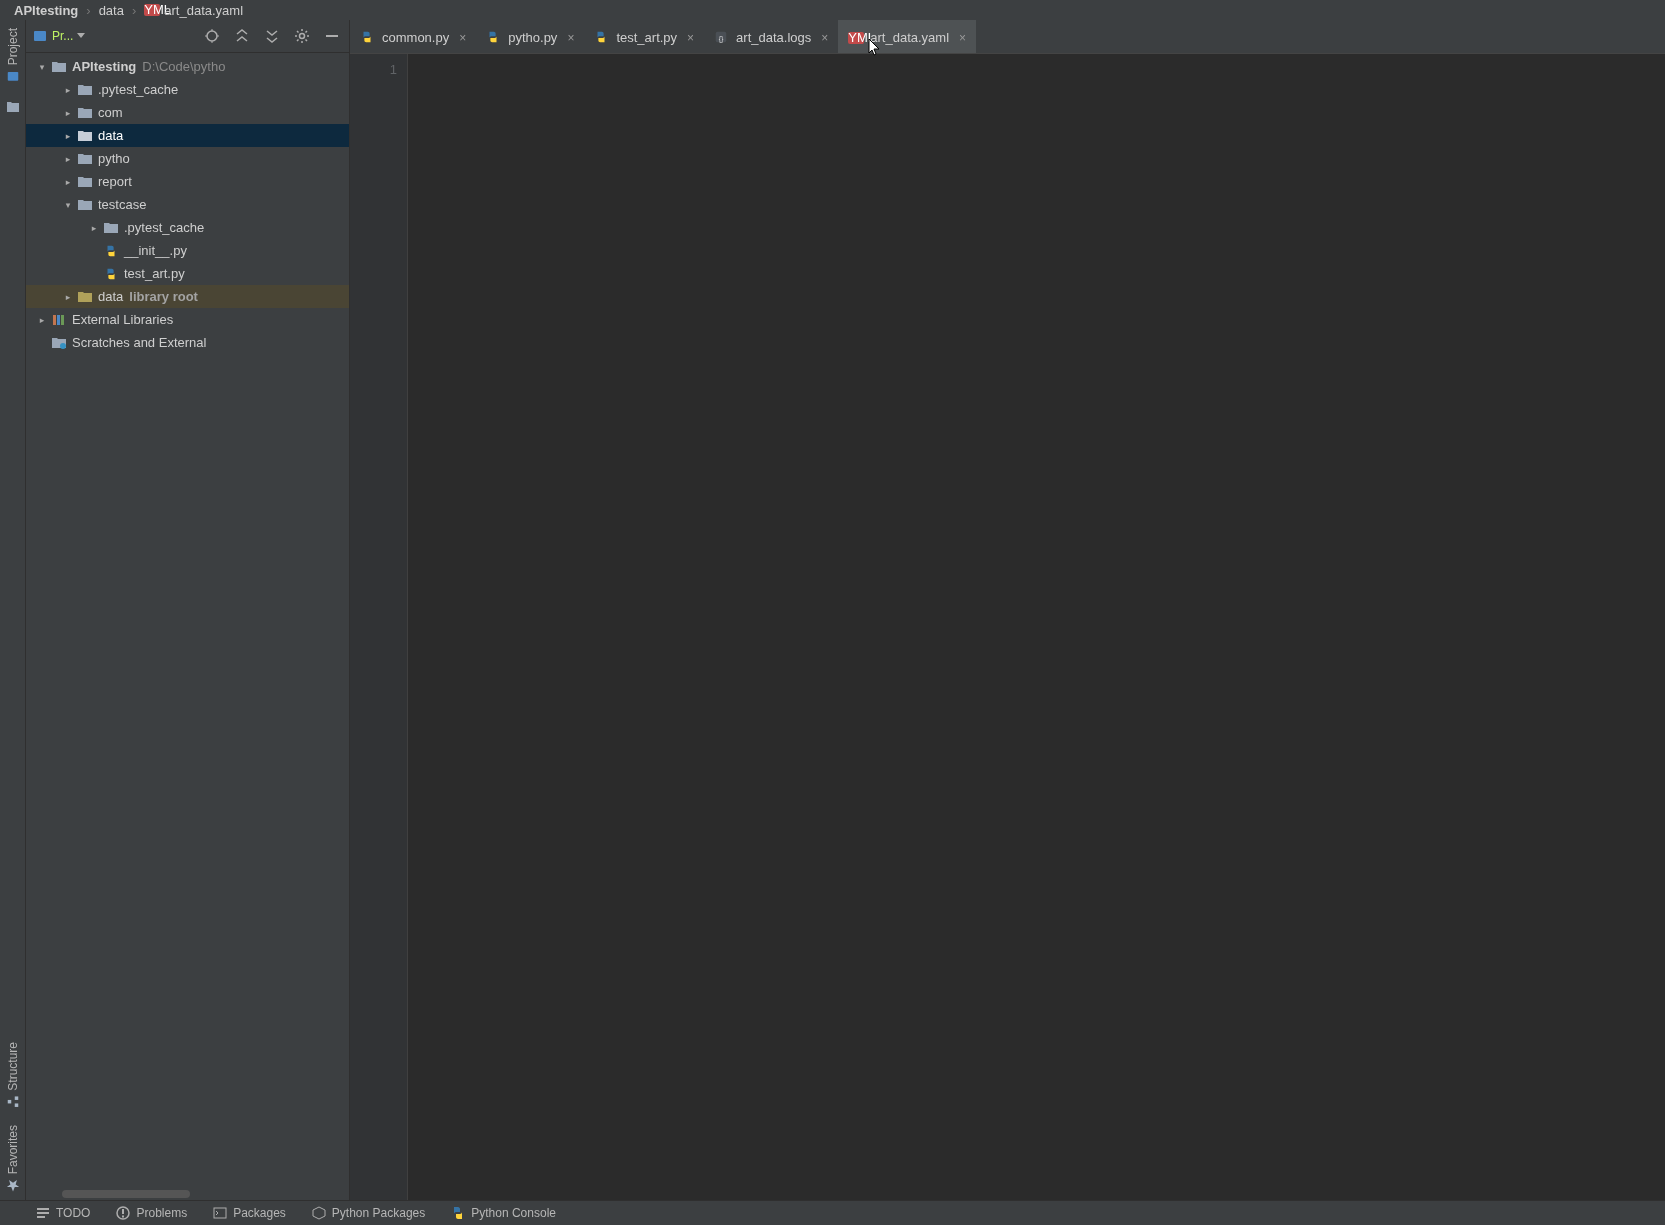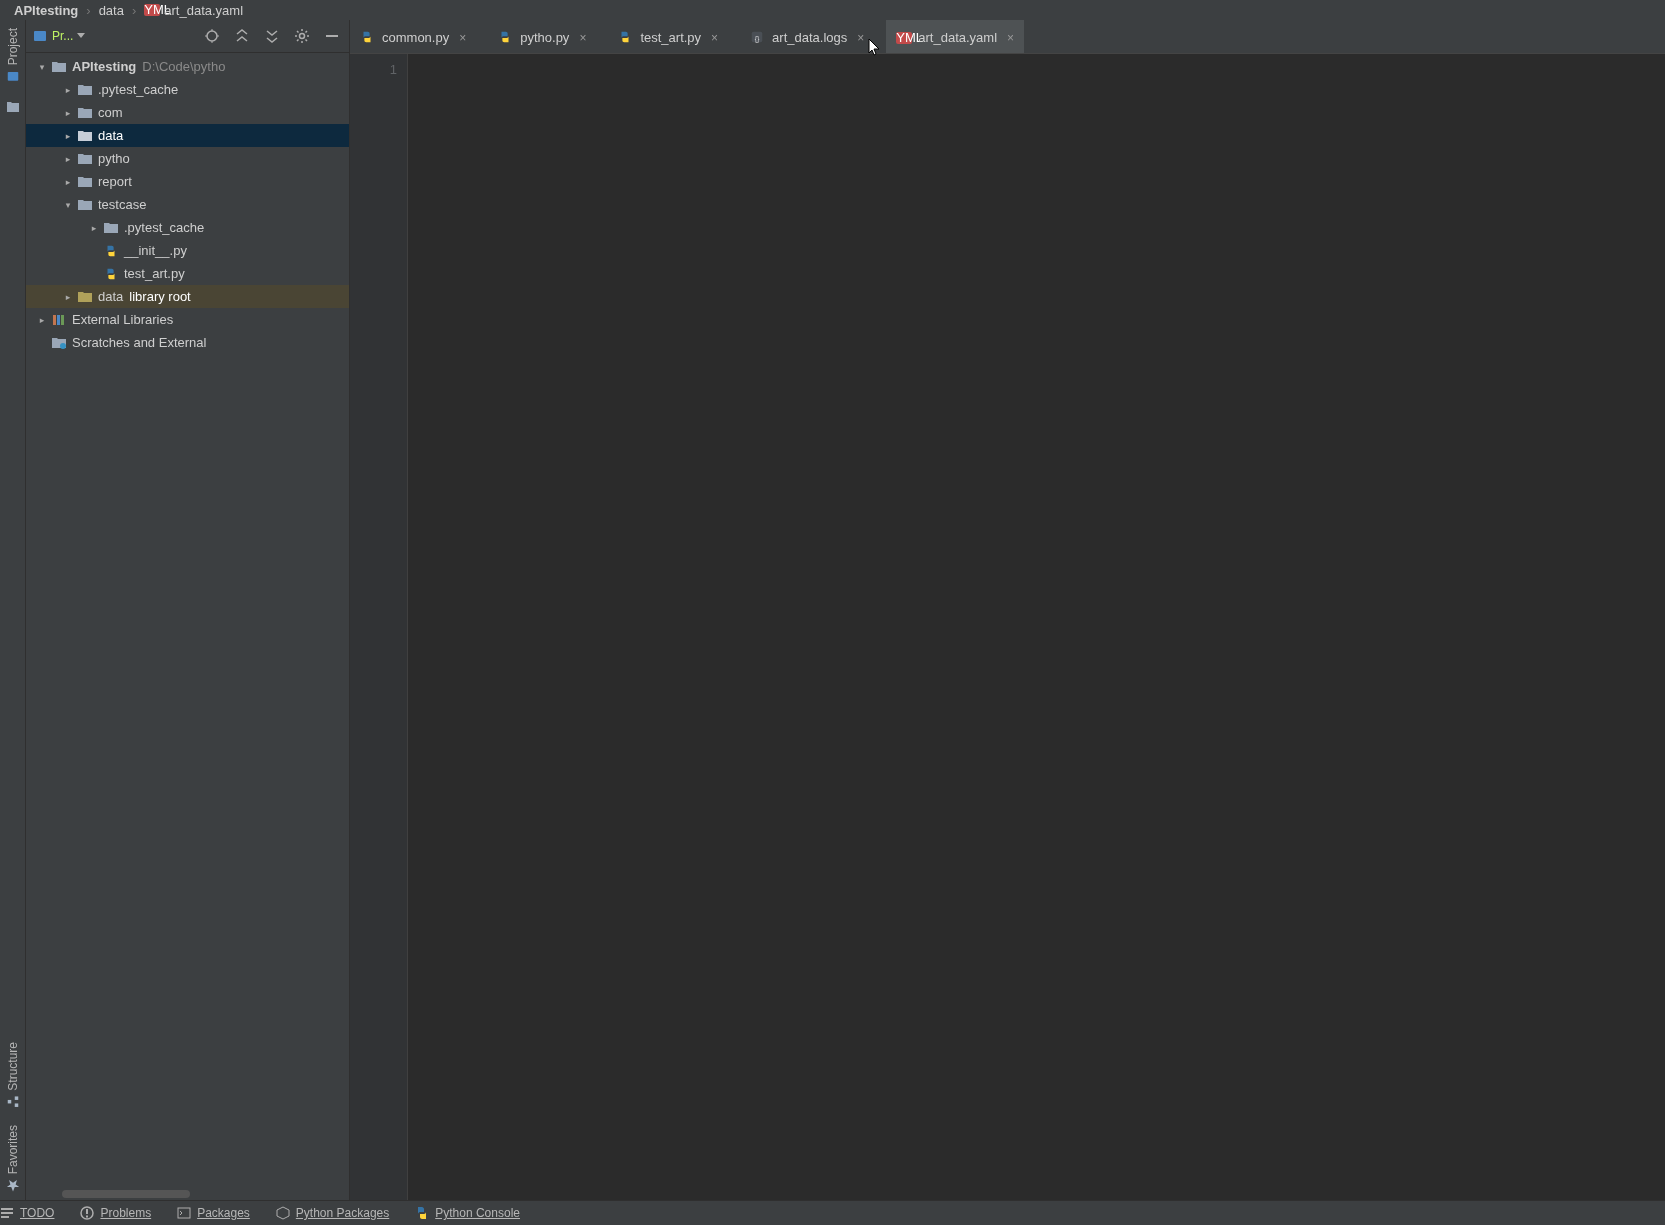--- a/index.html
+++ b/index.html
@@ -30,37 +30,37 @@
 
 .tree { flex:1; overflow:hidden; padding-top:2px; position:relative; }
 .node { height:23px; display:flex; align-items:center; white-space:nowrap; cursor:pointer; }
 .node .exp { width:16px; display:flex; justify-content:center; color:#a9a9a9; font-size:9px; }
 .node .fico { width:18px; display:flex; justify-content:center; align-items:center; margin-right:4px; }
 .node-lbl { color:#cfcfcf; font-size:13px; }
 .node-extra { color:#8a8a8a; margin-left:6px; font-size:13px; }
 .node.selected { background:#0d293e; }
 .node.selected .node-lbl { color:#fff; }
 .node.venv { background:#4a4534; }
-.node.venv .node-extra { color:#ffffff; }
+.node.venv .node-extra { color:#a3a3a3;font-weight:bold; }
 .proj-scroll-hint { position:absolute; bottom:2px; left:36px; width:128px; height:8px; background:#555; border-radius:4px; }
 
 
 .editor { flex:1; display:flex; flex-direction:column; background:#313335; }
-.tabbar { height:33px; display:flex; align-items:flex-end; background:#3c3f41;gap:12px; }
+.tabbar { height:33px; display:flex; align-items:flex-end; background:#3c3f41; }
 .tab { height:33px; display:flex; align-items:center; padding:0 10px 0 10px; gap:6px; cursor:pointer; color:#cfcfcf; font-size:13px; border-top:2px solid transparent; }
 .tab.active { background:#4e5254; border-top:2px solid #4e5254; }
 .tab .tclose { color:#999; font-size:12px; margin-left:4px; cursor:pointer; }
 .tab .fico { width:16px; height:16px; }
 
 .ed-body { flex:1; display:flex; background:#2b2b2b; border-top:1px solid #444; }
 .gutter { width:58px; background:#313335; color:#606366; text-align:right; padding:8px 10px 0 0; font-family:Consolas,monospace; font-size:13px; border-right:1px solid #404040; }
 .codearea { flex:1; background:#2b2b2b; }
 
 
-.bottombar { height:25px; background:#3c3f41; border-top:1px solid #2f2f2f; display:flex; align-items:center; gap:26px; color:#b6b6b6; font-size:12px;text-decoration:underline; }
+.bottombar { height:25px; background:#3c3f41; border-top:1px solid #2f2f2f; display:flex; align-items:center; padding-left:36px; gap:26px; color:#b6b6b6; font-size:12px; }
 .bottombar .bitem { display:flex; align-items:center; gap:6px; cursor:pointer; }
 
 
 svg { display:block; }
 .folder-ico { fill:#9aa7b7; }
 .py-ico { width:14px;height:14px; }
 .json-ico { width:14px;height:14px; }
 .cursor-ptr { position:absolute; left:868px; top:38px; width:14px; height:20px; pointer-events:none; z-index:999; }
 </style>
 </head>

